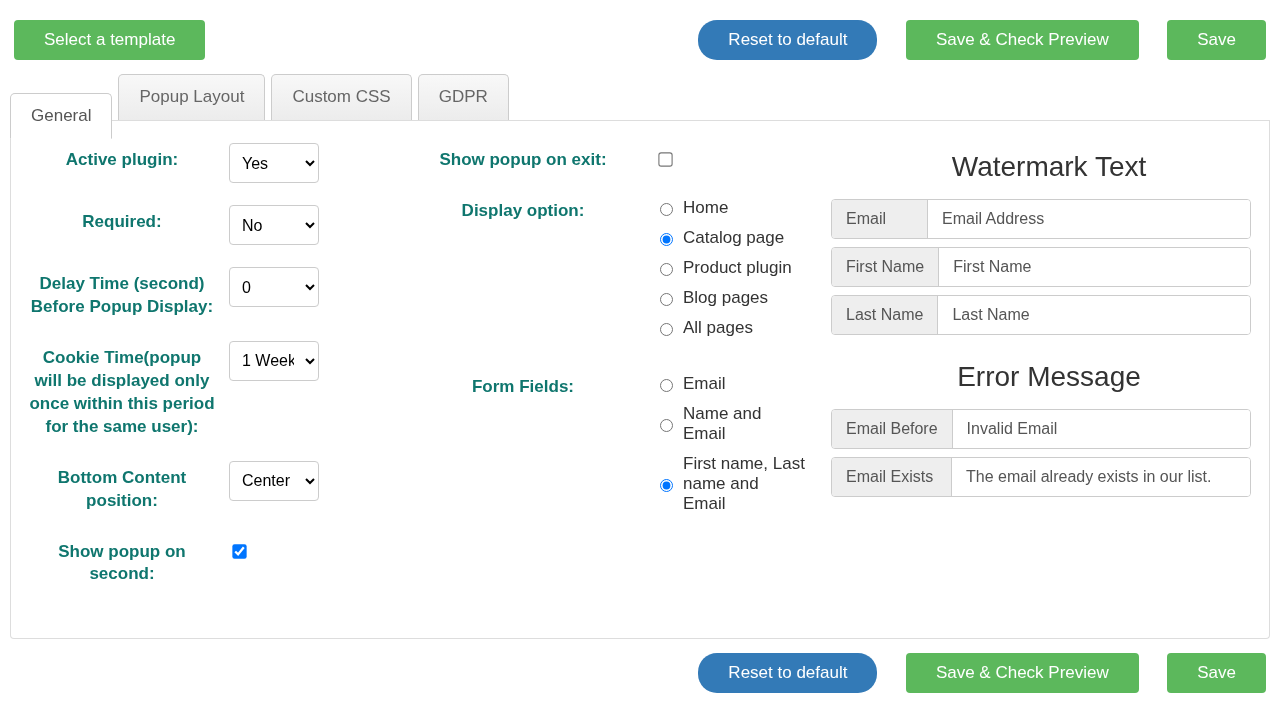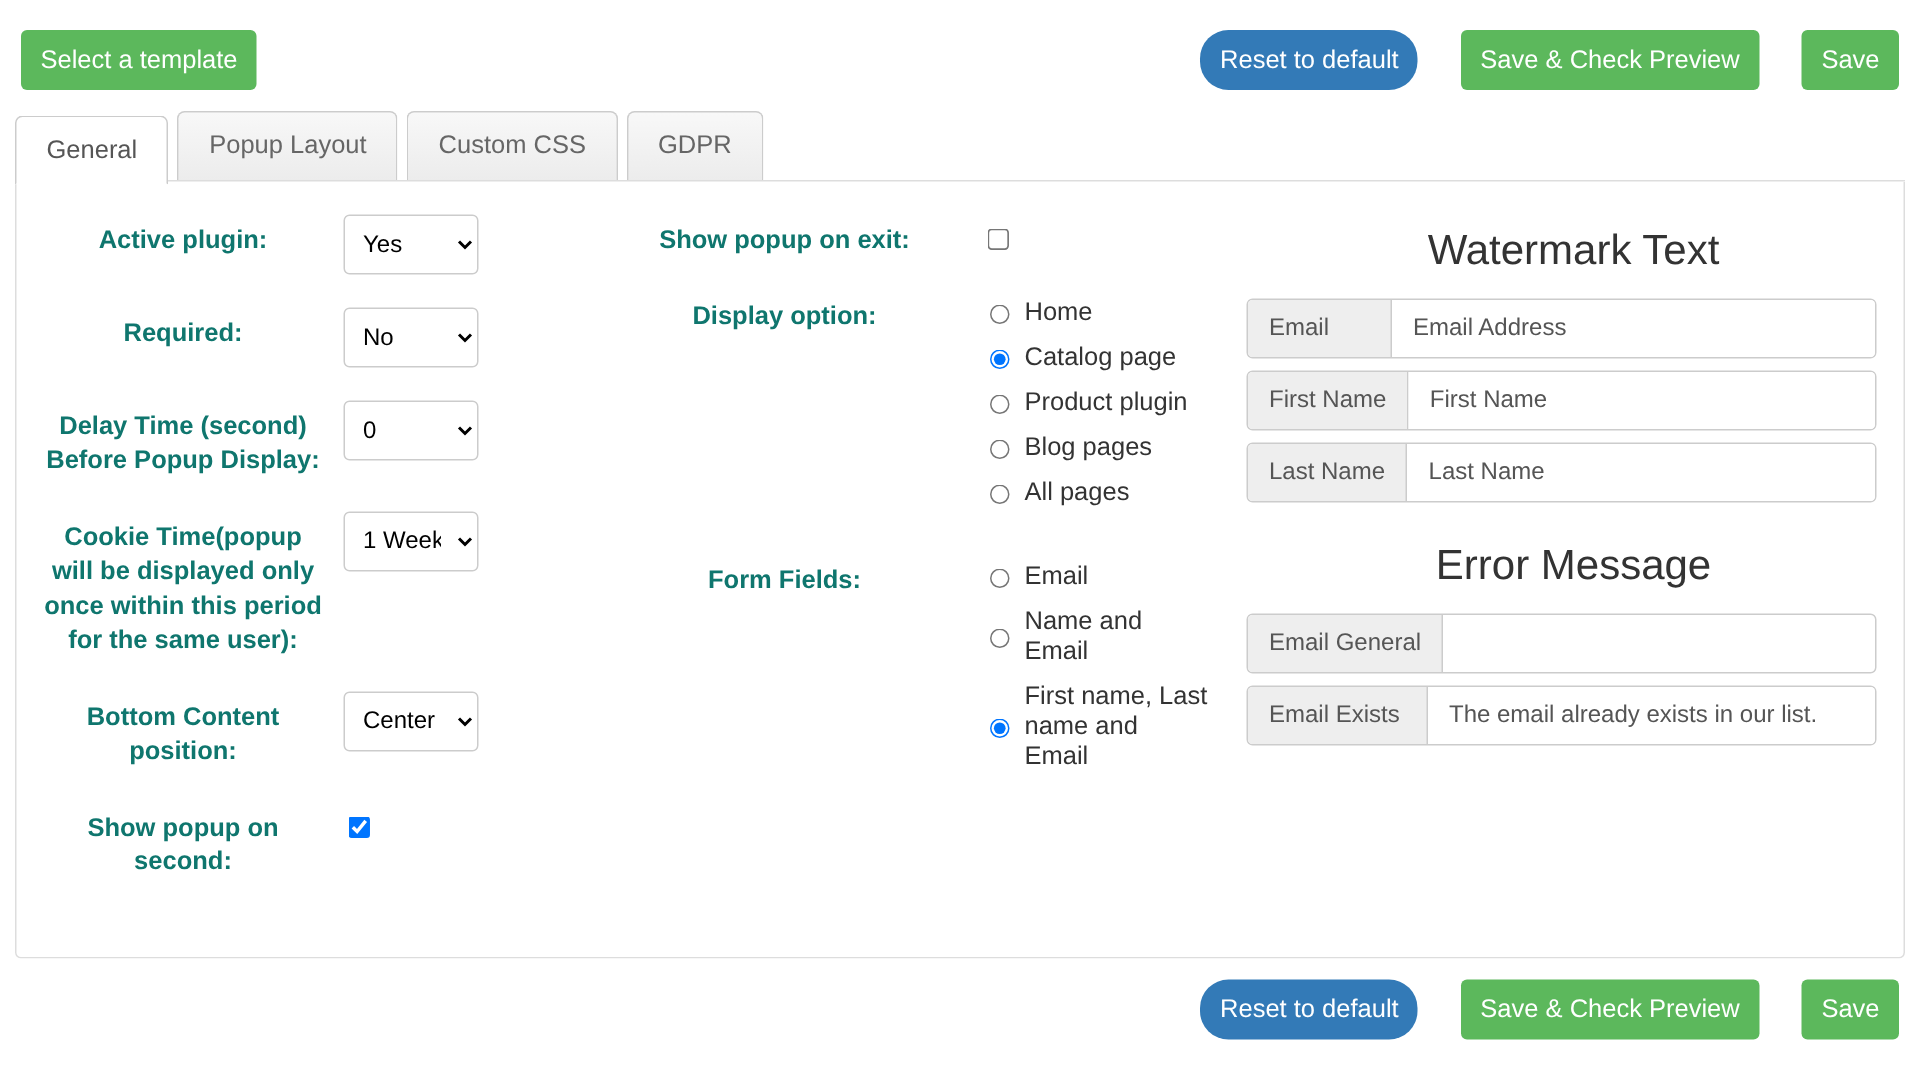--- a/index.html
+++ b/index.html
@@ -14,21 +14,21 @@
   .top-bar, .bottom-bar {
     display: flex;
     justify-content: space-between;
     align-items: flex-start;
     margin-bottom: 14px;
     padding: 0 4px;
   }
   .bottom-bar { margin-top: 14px; margin-bottom: 0; }
   .btn {
     display: inline-block;
-    padding: 10px 13px;
+    padding: 10px 30px;
     font-size: 17px;
     border: none;
     border-radius: 4px;
     color: #fff;
     cursor: pointer;
     margin-left: 8px;
   }
   .btn-green { background: #5cb85c; margin-left: 24px; }
   .btn-blue  { background: #337ab7; }
   .btn-group-right .btn:first-child { margin-left: 0; border-radius: 19px; }
@@ -46,21 +46,21 @@
     border-radius: 5px 5px 0 0;
     margin-right: 6px;
     color: #666;
     font-size: 17px;
     cursor: pointer;
   }
   .tab.active {
     background: #fff;
     color: #555;
     position: relative;
-    top: 3px;
+    top: 19px;
     border-bottom: 1px solid #fff;
   }
   .panel {
     border: 1px solid #ddd;
     border-top: none;
     border-radius: 0 0 4px 4px;
     padding: 22px 18px 30px 18px;
     display: flex;
     gap: 26px;
   }
@@ -277,21 +277,22 @@
       <input type="text" value="First Name" style="">
     </div>
     <div class="input-group">
       <span class="addon">Last Name</span>
       <input type="text" value="Last Name" style="">
     </div>
 
     <div class="section-head" style="margin-top:26px">Error Message</div>
 
     <div class="input-group">
-      <span class="addon" style="min-width:120px">Email General</span>
+      <span class="addon" style="min-width:120px">Email Before</span>
+      <input type="text" value="Invalid Email" style="">
     </div>
     <div class="input-group">
       <span class="addon" style="min-width:120px">Email Exists</span>
       <input type="text" value="The email already exists in our list." style="">
     </div>
   </div>
 
 </div>
 
 <div class="bottom-bar">

